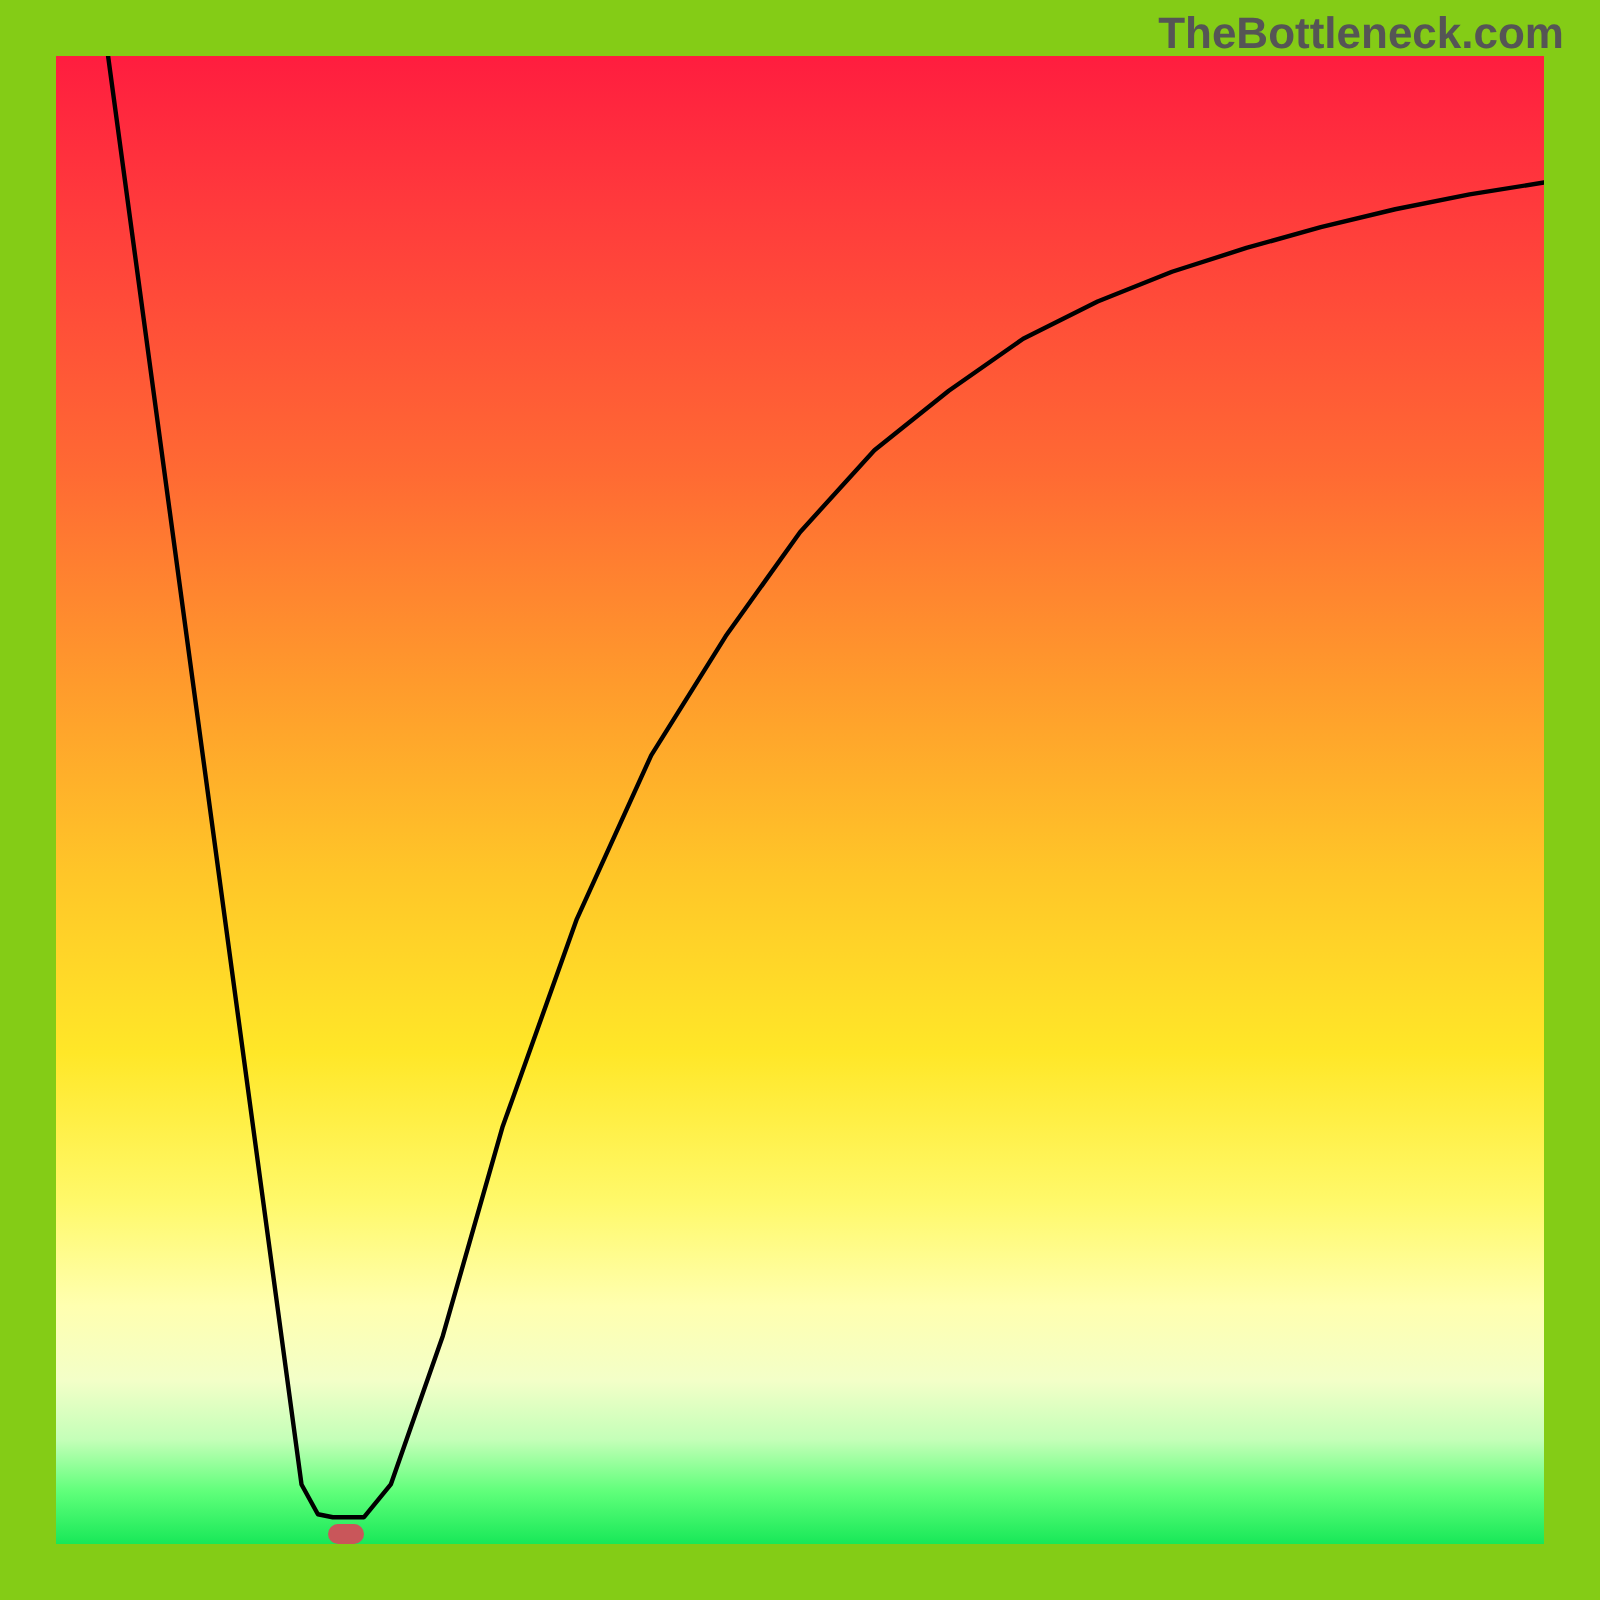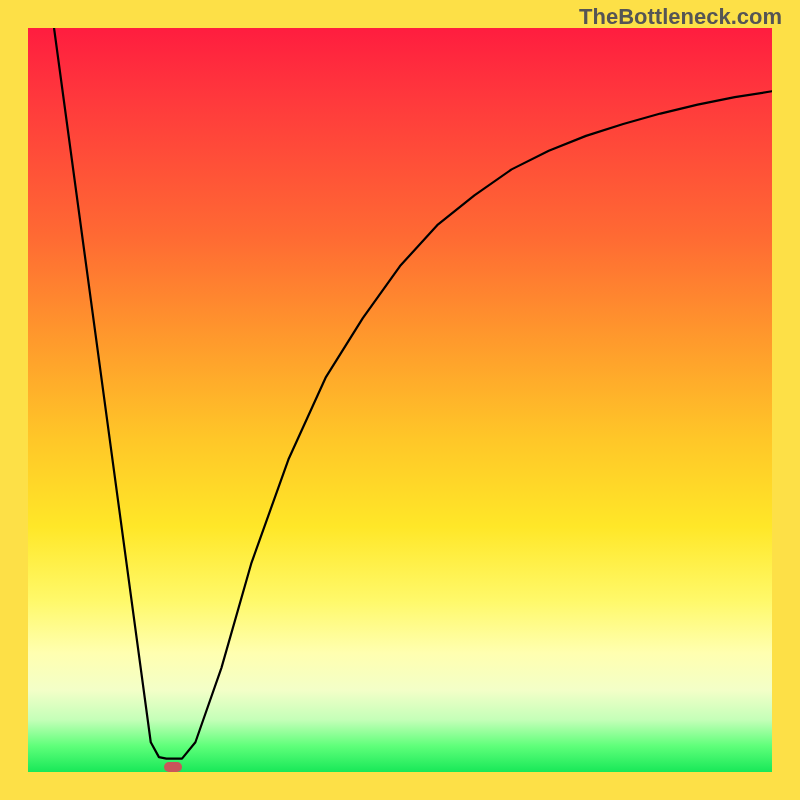--- a/index.html
+++ b/index.html
@@ -7,21 +7,21 @@
     padding: 0;
     width: 800px;
     height: 800px;
     background: #000;
     font-family: Arial, Helvetica, sans-serif;
     position: relative;
   }
   .outer-frame {
     width: 800px;
     height: 800px;
-    background: #fde047;
+    background: #84cc16;
     position: relative;
   }
   .watermark {
     position: absolute;
     top: 4px;
     right: 18px;
     color: #555;
     font-size: 22px;
     font-weight: 600;
     z-index: 10;

